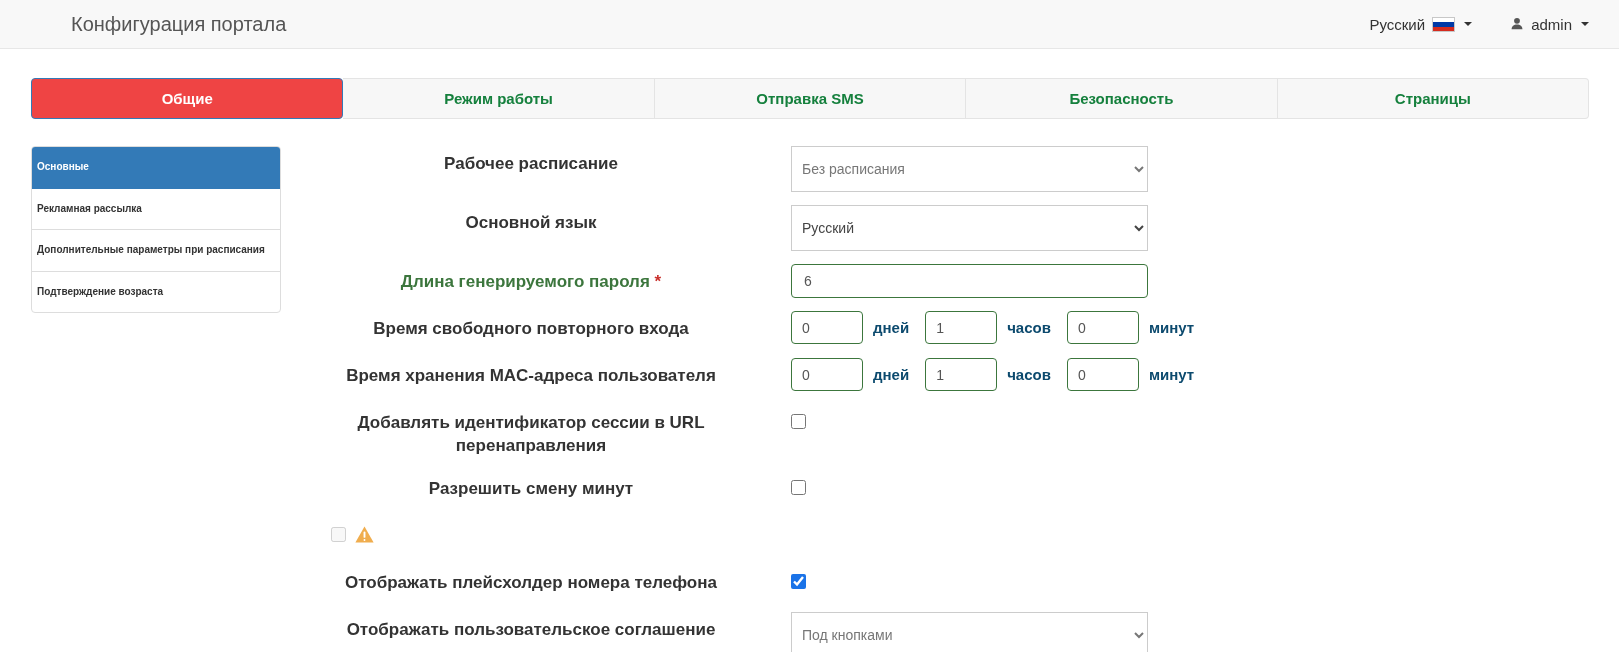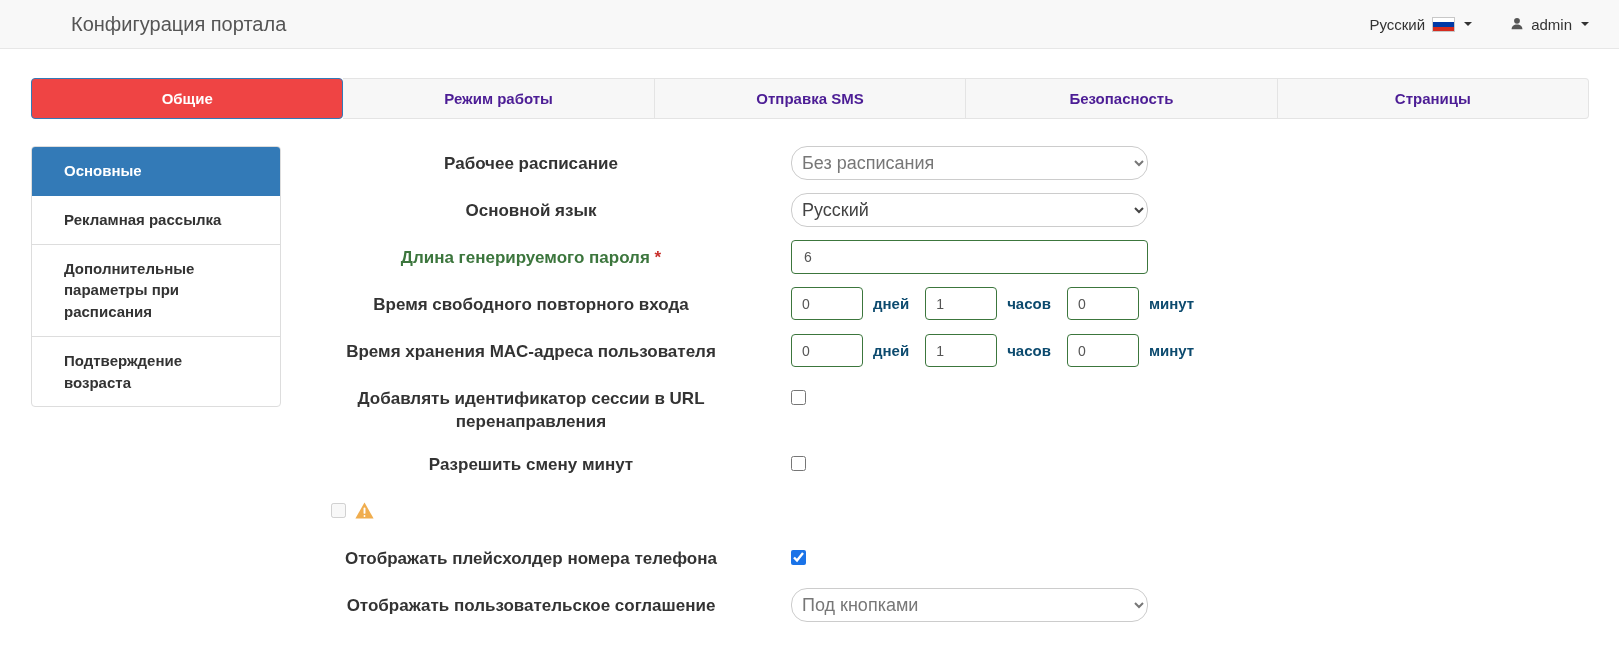--- a/index.html
+++ b/index.html
@@ -23,51 +23,51 @@
     border-top:4px solid #333;
   }
   .flag { display:inline-block; line-height:0; }
   
   .content { padding:29px 30px 0 31px; }
   
   .tabs { display:flex; width:100%; height:41px; border-radius:4px; }
   .tab {
     flex:1; display:flex; align-items:center; justify-content:center;
     background:#f7f7f7; border:1px solid #e4e4e4; border-left:none;
-    font-size:15px; font-weight:bold; color:#4c1d95; cursor:pointer;
+    font-size:15px; font-weight:bold; color:#15803d; cursor:pointer;
   }
   .tab:first-child { border-left:1px solid #e4e4e4; border-radius:4px 0 0 4px; }
   .tab:last-child { border-radius:0 4px 4px 0; }
   .tab.active { background:#ef4444; border-color:#337ab7; color:#fff; border-radius:4px; }
   
   .main { display:flex; margin-top:27px; align-items:flex-start; }
   
   .sidebar {
     width:250px; flex-shrink:0; border:1px solid #ddd; border-radius:4px;
     background:#fff; overflow:hidden;
   }
   .side-item {
-    padding:13px 32px; font-size:15px; font-weight:bold; color:#333;
+    padding:13px 5px; font-size:10px; font-weight:bold; color:#333;
     border-bottom:1px solid #ddd; cursor:pointer; line-height:1.45;
   }
   .side-item:last-child { border-bottom:none; }
   .side-item.active { background:#337ab7; color:#fff; border-color:#337ab7; }
   
   .form-area { flex:1; padding-left:20px; }
   .form-row { display:flex; align-items:flex-start; margin-bottom:13px; min-height:34px; }
   .form-label {
     width:460px; flex-shrink:0; text-align:center; font-size:17px;
     font-weight:bold; color:#333; padding-top:7px; line-height:1.35;
   }
   .form-label.success { color:#3c763d; }
   .req { color:#c9302c; font-weight:bold; }
   .controls { display:flex; align-items:center; margin-left:30px; }
   .select {
-    width:357px; height:34px; border:1px solid #ccc; border-radius:16px;
-    background:#fff; font-size:18px; color:#777; padding:0 6px;
+    width:357px; height:46px; border:1px solid #ccc; border-radius:0;
+    background:#fff; font-size:14px; color:#777; padding:0 6px;
     font-family:"Liberation Sans","DejaVu Sans",sans-serif;
   }
   .select.dark { color:#444; }
   .text-input {
     width:357px; height:34px; border:1px solid #3c763d; border-radius:4px;
     padding:0 12px; font-size:14px; color:#555;
     font-family:"Liberation Sans","DejaVu Sans",sans-serif;
   }
   .small-input {
     width:72px; height:33px; border:1px solid #3c763d; border-radius:4px;

